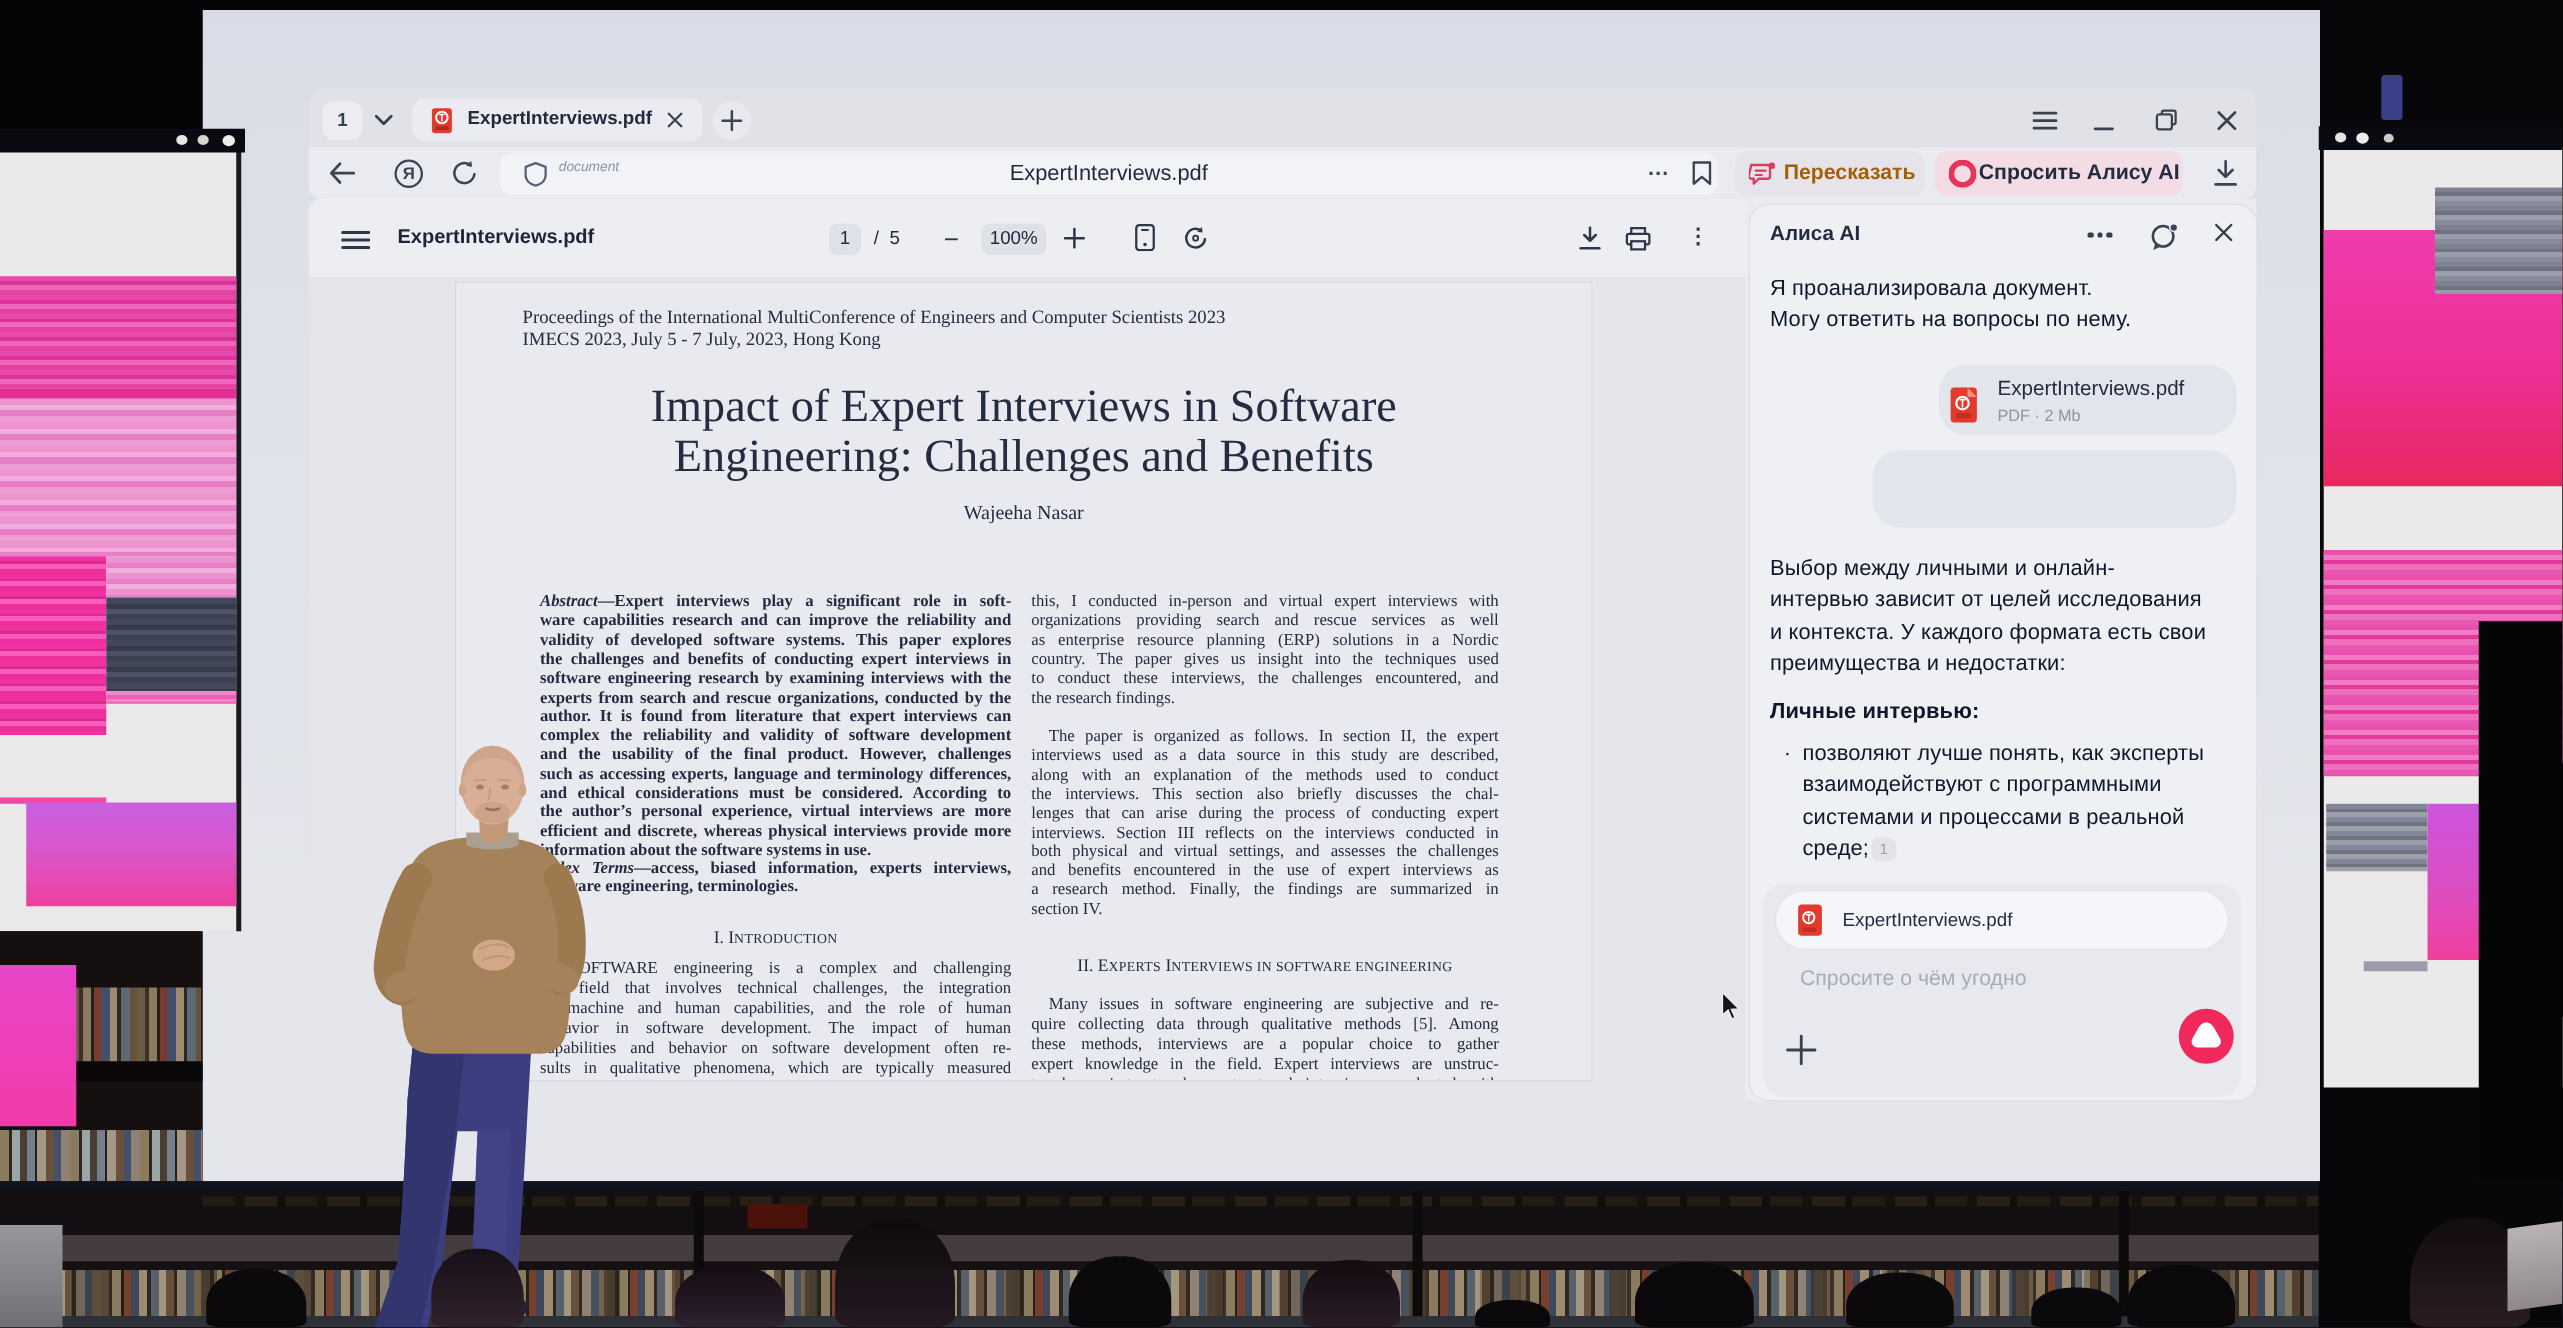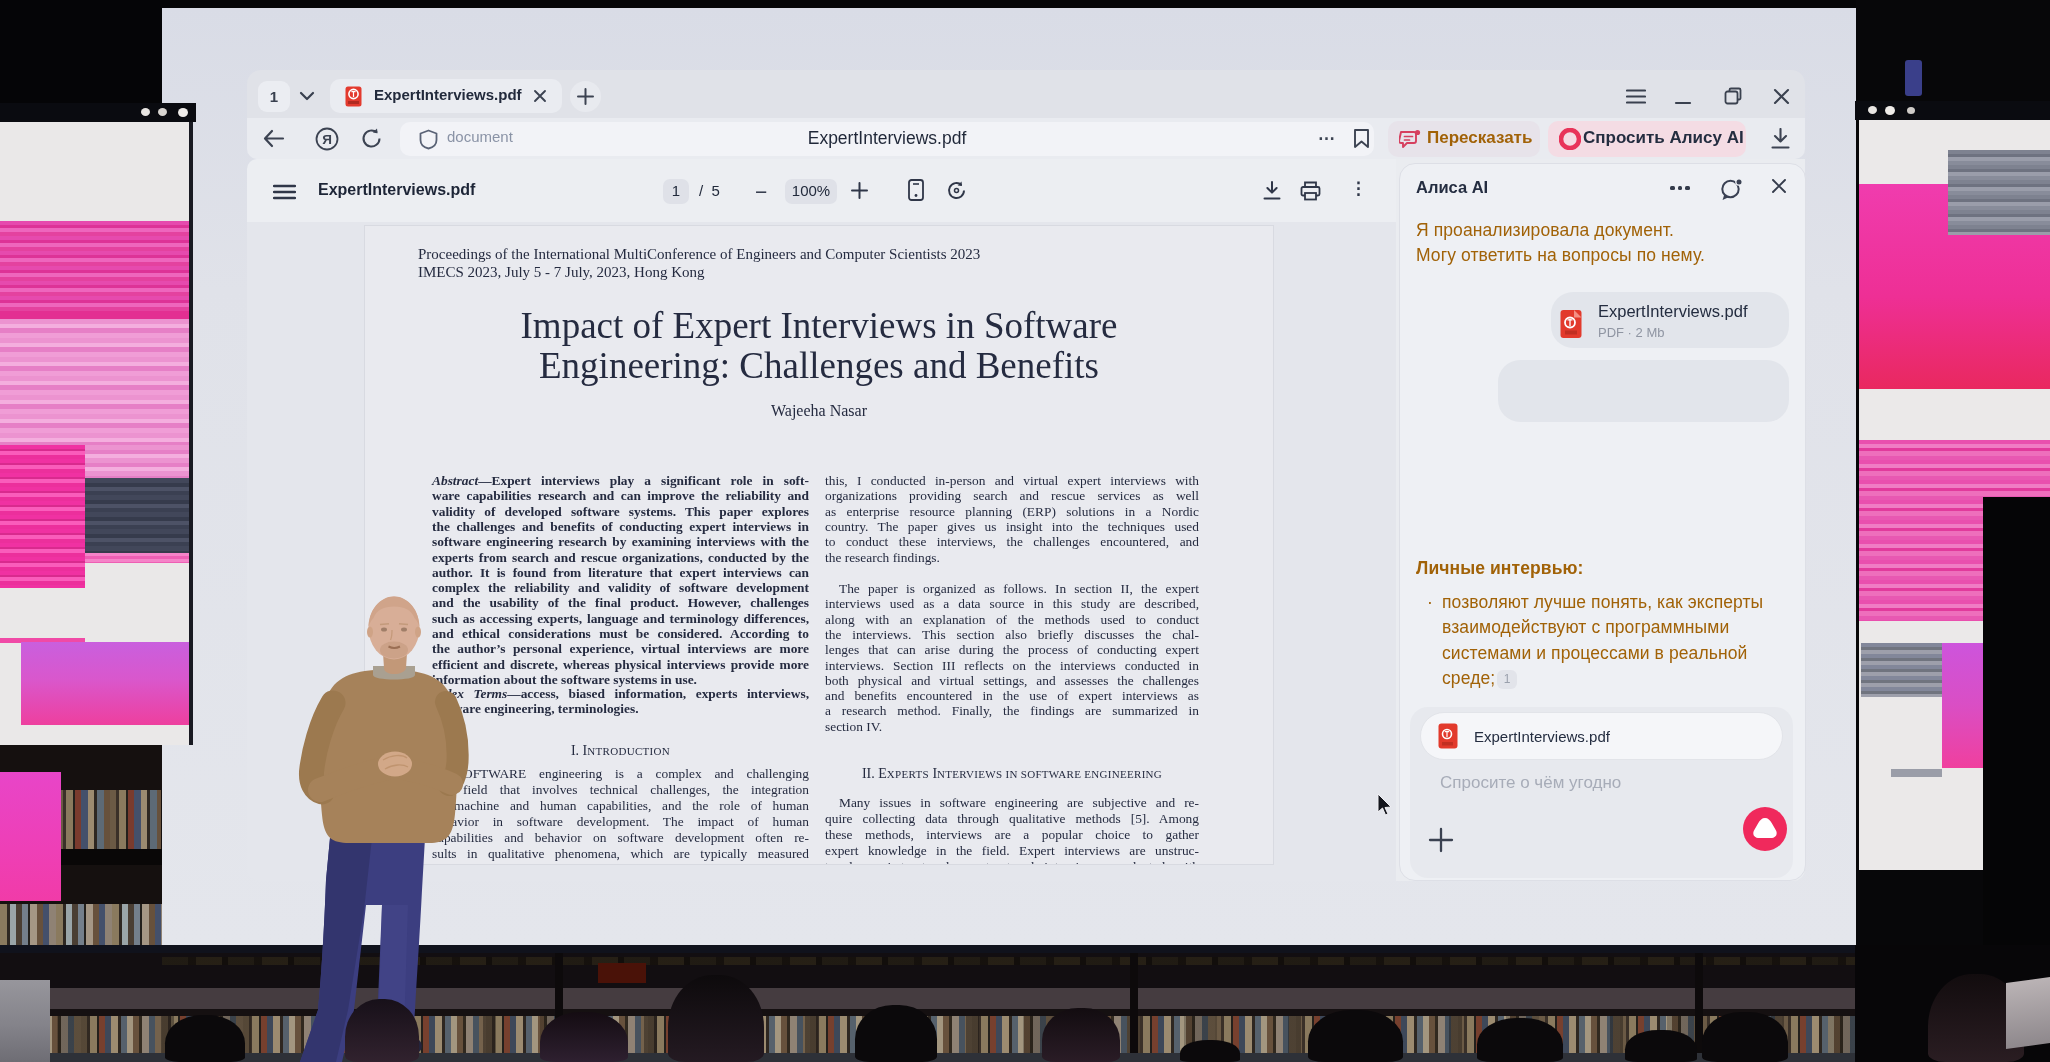--- a/index.html
+++ b/index.html
@@ -25,21 +25,21 @@
   #lcol{left:67px;width:377px;}
   #rcol{left:460px;width:374px;}
   .col .jl{position:absolute;left:0;width:100%;text-align:justify;text-align-last:justify;white-space:nowrap;}
   .col .ll{position:absolute;left:0;width:100%;}
   .reg{font-weight:normal;}
   .it{font-style:italic;}
   .sc{font-size:11px;letter-spacing:0.3px;}
   .sechead{text-align:center;font-weight:normal;font-size:14px;}
   .dropcap{font-size:33px;line-height:30px;font-weight:normal;}
   
-  .cmsg{font-size:17.5px;line-height:25.4px;letter-spacing:0.1px;color:#a16207;}
+  .cmsg{font-size:17.5px;line-height:25.4px;letter-spacing:0.1px;color:#0f172a;}
   .bub{background:#e2e5eb;border-radius:22px;}
   #inputcard{left:10px;top:543px;width:383px;height:171px;background:#e7e9ee;border-radius:18px;}
   #filechip{left:10px;top:5px;width:363px;height:48px;background:#f5f6f9;border:1px solid #e2e4e9;border-radius:24px;box-sizing:border-box;}
   
   #chat{left:1152px;top:88px;width:407px;height:718px;background:#eef0f4;border:1px solid #dddfe6;
         border-radius:16px;box-sizing:border-box;}
   
   #lpanel{left:0;top:115px;width:189px;height:630px;background:#eae8e8;border-right:4px solid #191a22;}
   #rpanel{left:1859px;top:118px;width:191px;height:752px;background:#ebe9e9;}
   .head{position:absolute;background:#0b090b;border-radius:46% 46% 18% 18% / 60% 60% 10% 10%;}
@@ -105,21 +105,21 @@
         <text x="12" y="16.6" font-size="13.5" font-weight="bold" fill="#3c4352" text-anchor="middle" font-family="Liberation Sans">Я</text>
       </svg>
     <svg class="abs" style="left:113px;top:9px" width="23" height="23" viewBox="0 0 23 23">
         <path d="M19.5 11.5 a8 8 0 1 1 -2.6 -5.9" fill="none" stroke="#3c4352" stroke-width="2"></path>
         <path d="M17 1.5 L17.6 6.3 L12.9 5.6 Z" fill="#3c4352"></path>
       </svg>
     <div class="abs" style="left:153px;top:4px;width:974px;height:34px;border-radius:10px;background:#f2f3f7;"></div>
     <svg class="abs" style="left:172px;top:11px" width="19" height="21" viewBox="0 0 19 21">
         <path d="M9.5 1.5 L17.5 4.5 V11 c0 4.5 -3.5 7.5 -8 8.5 c-4.5 -1 -8 -4 -8 -8.5 V4.5 Z" fill="none" stroke="#596275" stroke-width="1.8" stroke-linejoin="round"></path>
       </svg>
-    <div class="abs" style="left:200px;top:10px;font-size:15px;color:#8a93a6;">document</div>
+    <div class="abs" style="left:200px;top:10px;font-size:11px;color:#8a93a6;font-style:italic;">document</div>
     <div class="abs" style="left:153px;top:10px;width:974px;text-align:center;font-size:17.5px;color:#1f2738;">ExpertInterviews.pdf</div>
     <div class="abs" style="left:1071px;top:10px;font-size:17px;letter-spacing:2px;color:#3c4352;font-weight:bold;">⋯</div>
     <svg class="abs" style="left:1106px;top:10px" width="17" height="21" viewBox="0 0 17 21">
         <path d="M2 2 H15 V19 L8.5 13.5 L2 19 Z" fill="none" stroke="#3c4352" stroke-width="1.9" stroke-linejoin="round"></path>
       </svg>
     <div class="abs" style="left:1141px;top:3px;width:152px;height:36px;border-radius:10px;background:#e7e3ea;"></div>
     <svg class="abs" style="left:1152px;top:11px" width="22" height="21" viewBox="0 0 22 21">
         <path d="M2 3 h13 a2 2 0 0 1 2 2 v7 a2 2 0 0 1 -2 2 h-7 l-4 4 v-4 h-2 a2 2 0 0 1 -2 -2 z" fill="none" stroke="#d6405f" stroke-width="1.9" stroke-linejoin="round"></path>
         <path d="M5.5 7.5 h8 M5.5 11 h5" stroke="#d6405f" stroke-width="1.7" stroke-linecap="round"></path>
         <circle cx="18.5" cy="3.5" r="2.6" fill="#d6405f"></circle>
@@ -251,20 +251,21 @@
     <svg class="abs" style="left:160px;top:145px" width="22" height="30" viewBox="0 0 22 29">
         <rect x="0.5" y="0.5" width="21" height="28" rx="3" fill="#e23a2c"></rect>
         <path d="M14 0.5 L21.5 8 L14 8 Z" fill="#f49084"></path>
         <circle cx="10" cy="13" r="5" fill="none" stroke="#fff" stroke-width="1.8"></circle>
         <path d="M10 9.5 v7 M7.5 10.3 h5" stroke="#fff" stroke-width="1.3"></path>
         <rect x="5" y="21" width="12" height="4" fill="#c12f22"></rect>
       </svg>
     <div class="abs" style="left:198px;top:138px;font-size:16.5px;color:#242d40;">ExpertInterviews.pdf</div>
     <div class="abs" style="left:198px;top:161px;font-size:13px;color:#8f95a2;">PDF · 2 Mb</div>
     <div class="abs bub" style="left:98px;top:196px;width:291px;height:62px;"></div>
+    <div class="abs cmsg" style="left:16px;top:278px;">Выбор между личными и онлайн-<br>интервью зависит от целей исследования<br>и контекста. У каждого формата есть свои<br>преимущества и недостатки:</div>
     <div class="abs cmsg" style="left:16px;top:392px;font-weight:bold;">Личные интервью:</div>
     <div class="abs cmsg" style="left:27px;top:426px;">·</div>
     <div class="abs cmsg" style="left:42px;top:426px;">позволяют лучше понять, как эксперты<br>взаимодействуют с программными<br>системами и процессами в реальной<br>среде;</div>
     <div class="abs" style="left:97px;top:506px;width:20px;height:19px;background:#e2e4ea;border-radius:6px;font-size:12px;color:#9aa0ac;text-align:center;line-height:19px;">1</div>
     <div class="abs" id="inputcard">
       <div class="abs" id="filechip"></div>
       <svg class="abs" style="left:28px;top:16px" width="20" height="26" viewBox="0 0 20 26">
           <rect x="0.5" y="0.5" width="19" height="25" rx="3" fill="#e23a2c"></rect>
           <circle cx="9" cy="11" r="4.5" fill="none" stroke="#fff" stroke-width="1.6"></circle>
           <path d="M9 8 v6 M6.8 8.7 h4.4" stroke="#fff" stroke-width="1.2"></path>

